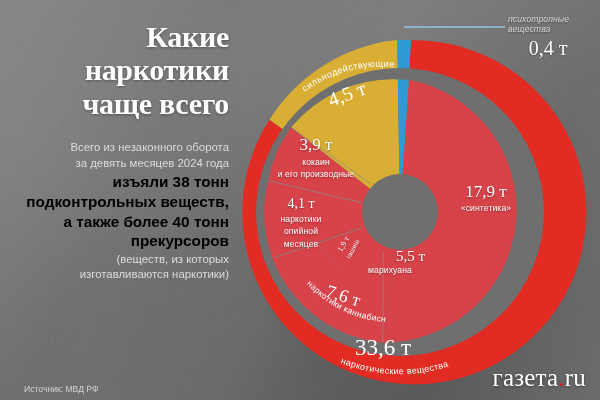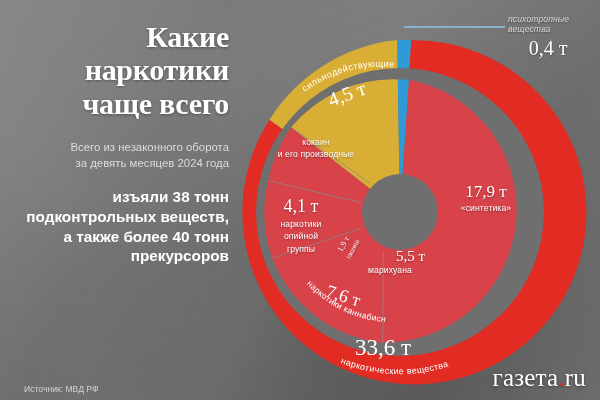--- a/index.html
+++ b/index.html
@@ -16,21 +16,21 @@
         radial-gradient(circle at 40% 88%, rgba(0,0,0,.08) 0 20%, rgba(0,0,0,0) 60%),
         linear-gradient(118deg,#7b7b7b 0%,#6d6d6d 28%,#757575 52%,#656565 78%,#707070 100%);}
   #grain{position:absolute;inset:0;opacity:.5;mix-blend-mode:overlay;}
 
   
   #left{position:absolute;left:24px;top:20px;width:205px;z-index:6;text-align:right;}
   #title{font-family:"Liberation Serif",serif;font-weight:700;
          font-size:30px;line-height:1.115;color:#fff;letter-spacing:-.3px;
          text-shadow:0 1px 3px rgba(0,0,0,.35);}
   #lede{margin-top:20px;font-size:11.4px;line-height:1.36;color:#dcdcdc;}
-  #hl{margin-top:16px;font-size:15.3px;line-height:1.285;font-weight:700;color:#ffffff;}
+  #hl{margin-top:1px;font-size:15.3px;line-height:1.285;font-weight:700;color:#000000;}
   #tail{margin-top:1px;font-size:11.4px;line-height:1.36;color:#dcdcdc;}
   #src{position:absolute;left:24px;top:384px;font-size:8.6px;color:#d2d2d2;z-index:6;}
 
   
   #logo{position:absolute;right:14px;bottom:8px;z-index:7;
         font-family:"Liberation Serif",serif;font-size:25px;color:#fff;
         letter-spacing:.2px;text-shadow:0 1px 3px rgba(0,0,0,.4);}
   #logo .dot{color:#e02020;}
 
   
@@ -46,21 +46,21 @@
 
   #l-synth{left:440px;top:182px;width:92px;}
   #l-synth .val{font-size:17px;}
   #l-synth .cap{margin-top:1px;}
 
   #l-coc{left:262px;top:135px;width:108px;}
   #l-coc .val{font-size:17px;}
   #l-coc .cap{margin-top:2px;}
 
   #l-opi{left:258px;top:196px;width:86px;}
-  #l-opi .val{font-size:18px;}
+  #l-opi .val{font-size:14px;}
   #l-opi .cap{margin-top:2px;}
 
   #l-mar{left:355px;top:248px;width:70px;}
   #l-mar .val{font-size:15px;text-align:right;}
   #l-mar .cap{margin-top:0px;}
 
   #l-hash{left:322px;top:232px;width:46px;transform:rotate(-62deg);
           transform-origin:50% 50%;}
   #l-hash .val{font-size:8.4px;display:inline;}
   #l-hash .cap{font-size:6.6px;margin-top:0;}
@@ -91,20 +91,24 @@
     <div>за девять месяцев 2024 года</div>
   </div>
 
   <div id="hl">
     <div>изъяли 38 тонн</div>
     <div>подконтрольных веществ,</div>
     <div>а также более 40 тонн</div>
     <div>прекурсоров</div>
   </div>
 
+  <div id="tail">
+    <div>(веществ, из которых</div>
+    <div>изготавливаются наркотики)</div>
+  </div>
 </div>
 
 <div id="src">Источник: МВД РФ</div>
 
 <div id="logo"><span>газета</span><span class="dot">.</span><span>ru</span></div>
 
 <svg id="chart" width="600" height="400" viewBox="0 0 600 400">
   <defs>
     <filter id="rough" x="-10%" y="-10%" width="120%" height="120%">
       <feTurbulence type="fractalNoise" baseFrequency="0.9" numOctaves="3" result="n"></feTurbulence>
@@ -216,29 +220,30 @@
   <div class="cap">вещества</div>
   <div class="val">0,4 т</div>
 </div>
 
 <div class="lbl" id="l-synth">
   <div class="val">17,9 т</div>
   <div class="cap">«синтетика»</div>
 </div>
 
 <div class="lbl" id="l-coc">
+  <div class="val">3,9 т</div>
   <div class="cap">кокаин</div>
   <div class="cap">и его производные</div>
 </div>
 
 <div class="lbl" id="l-opi">
   <div class="val">4,1 т</div>
   <div class="cap">наркотики</div>
   <div class="cap">опийной</div>
-  <div class="cap">группы</div>
+  <div class="cap">месяцев</div>
 </div>
 
 <div class="lbl" id="l-mar">
   <div class="val">5,5 т</div>
   <div class="cap">марихуана</div>
 </div>
 
 <div class="lbl" id="l-hash">
   <div class="val">1,9 т</div>
   <div class="cap">гашиш</div>

